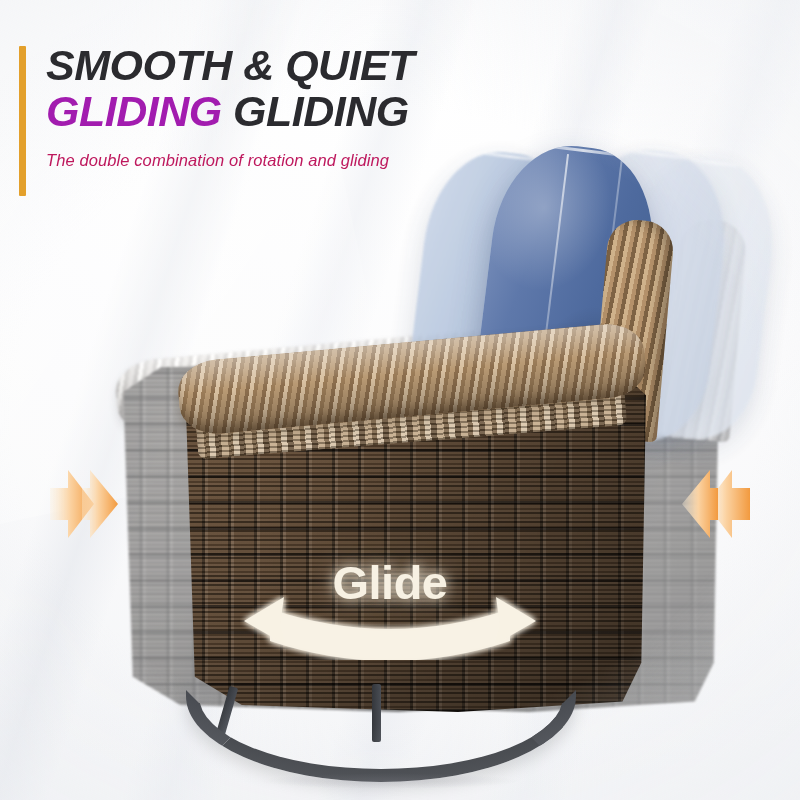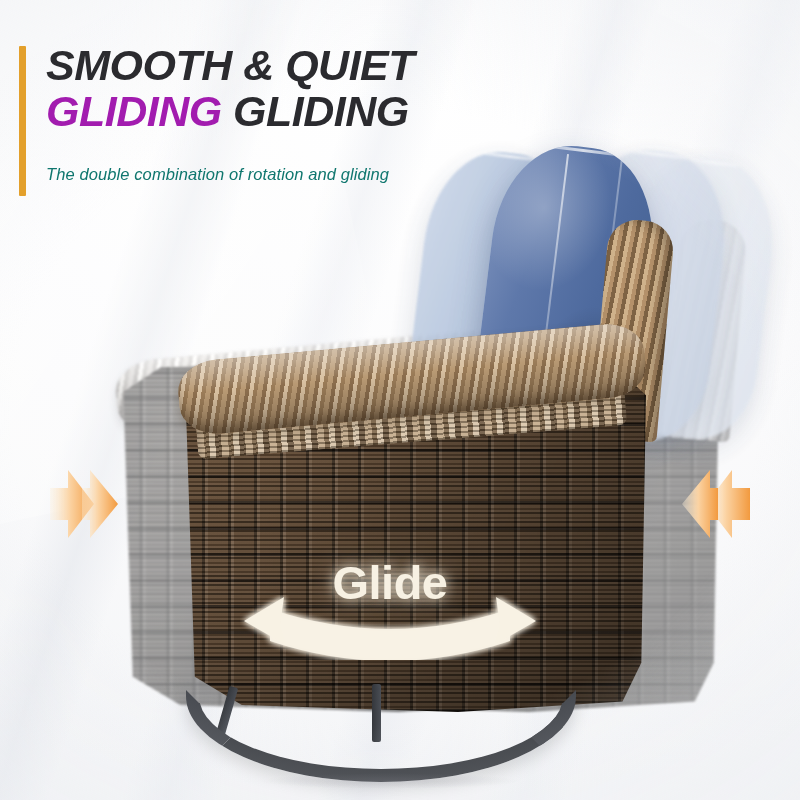--- a/index.html
+++ b/index.html
@@ -50,23 +50,23 @@
     background:#e3a02c; border-radius:1px;
   }
   .head-text{ margin-left:27px; }
   .h1{
     font-size:43px; line-height:46px;
     font-weight:bold; letter-spacing:-.5px;
     color:#2b2b2f; white-space:nowrap;
   }
   .h1 .accent{ color:#a21caf; }
   .sub{
-    margin-top:27px;
+    margin-top:13px;
     font-size:16.5px; line-height:27px;
-    color:#0f766e; font-weight:normal;
+    color:#be185d; font-weight:normal;
     letter-spacing:.1px;
   }
 
   
   .product{ position:absolute; left:0; top:0; width:800px; height:800px; }
 
   
   .ghost{
     position:absolute;
     filter:blur(1.1px) saturate(.12) brightness(1.22);

